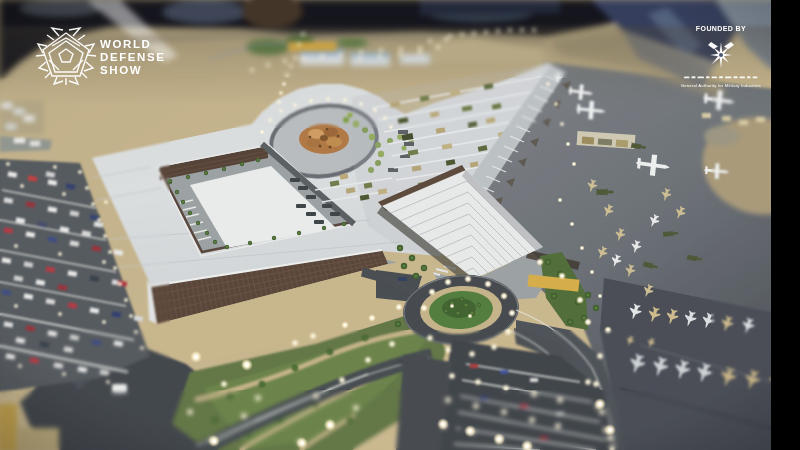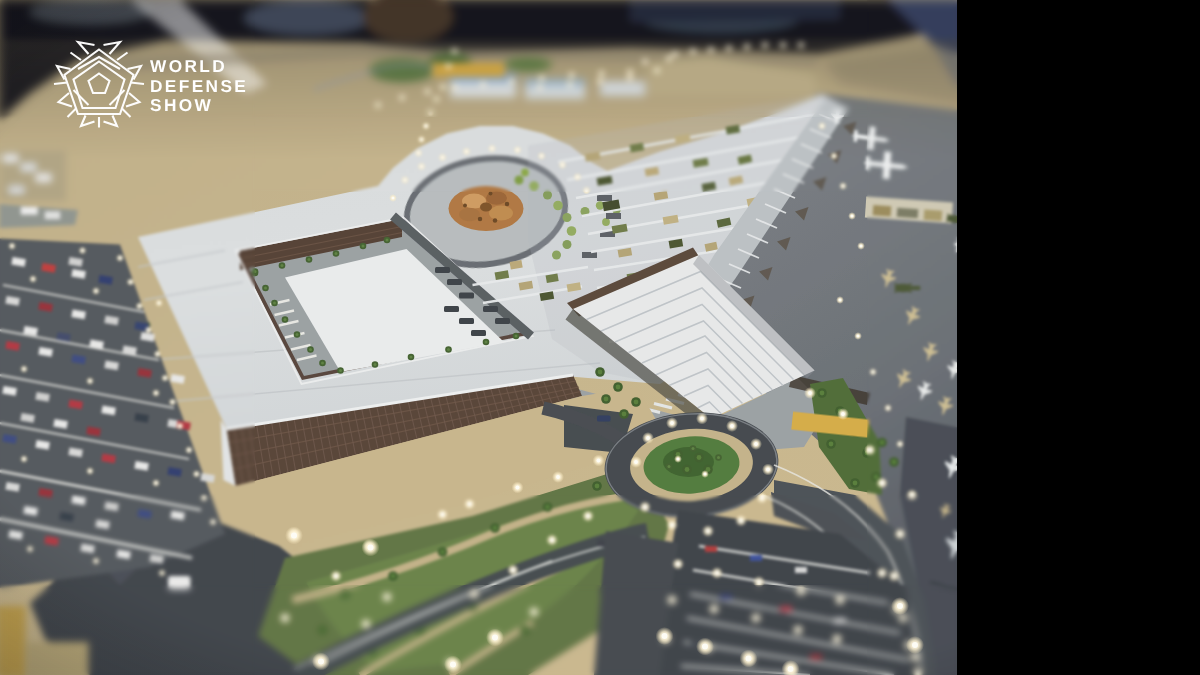--- a/index.html
+++ b/index.html
@@ -1,16 +1,16 @@
 <!DOCTYPE html>
 <html><head>
 <meta charset="utf-8">
 <style>
 html,body{margin:0;padding:0;background:#000;}
-#scene{width:638px;height:450px;position:relative;overflow:hidden;font-family:"Liberation Sans",sans-serif;}
+#scene{width:771px;height:450px;position:relative;overflow:hidden;font-family:"Liberation Sans",sans-serif;}
 </style>
 </head>
 <body>
 <div id="scene">
 <svg width="800" height="450" viewBox="0 0 800 450" xmlns="http://www.w3.org/2000/svg">
 <defs>
 <radialGradient id="glow" cx="50%" cy="50%" r="50%">
 <stop offset="0%" stop-color="#fffdf2" stop-opacity="1"></stop>
 <stop offset="45%" stop-color="#fff3d4" stop-opacity="0.85"></stop>
 <stop offset="100%" stop-color="#ffeec0" stop-opacity="0"></stop>

